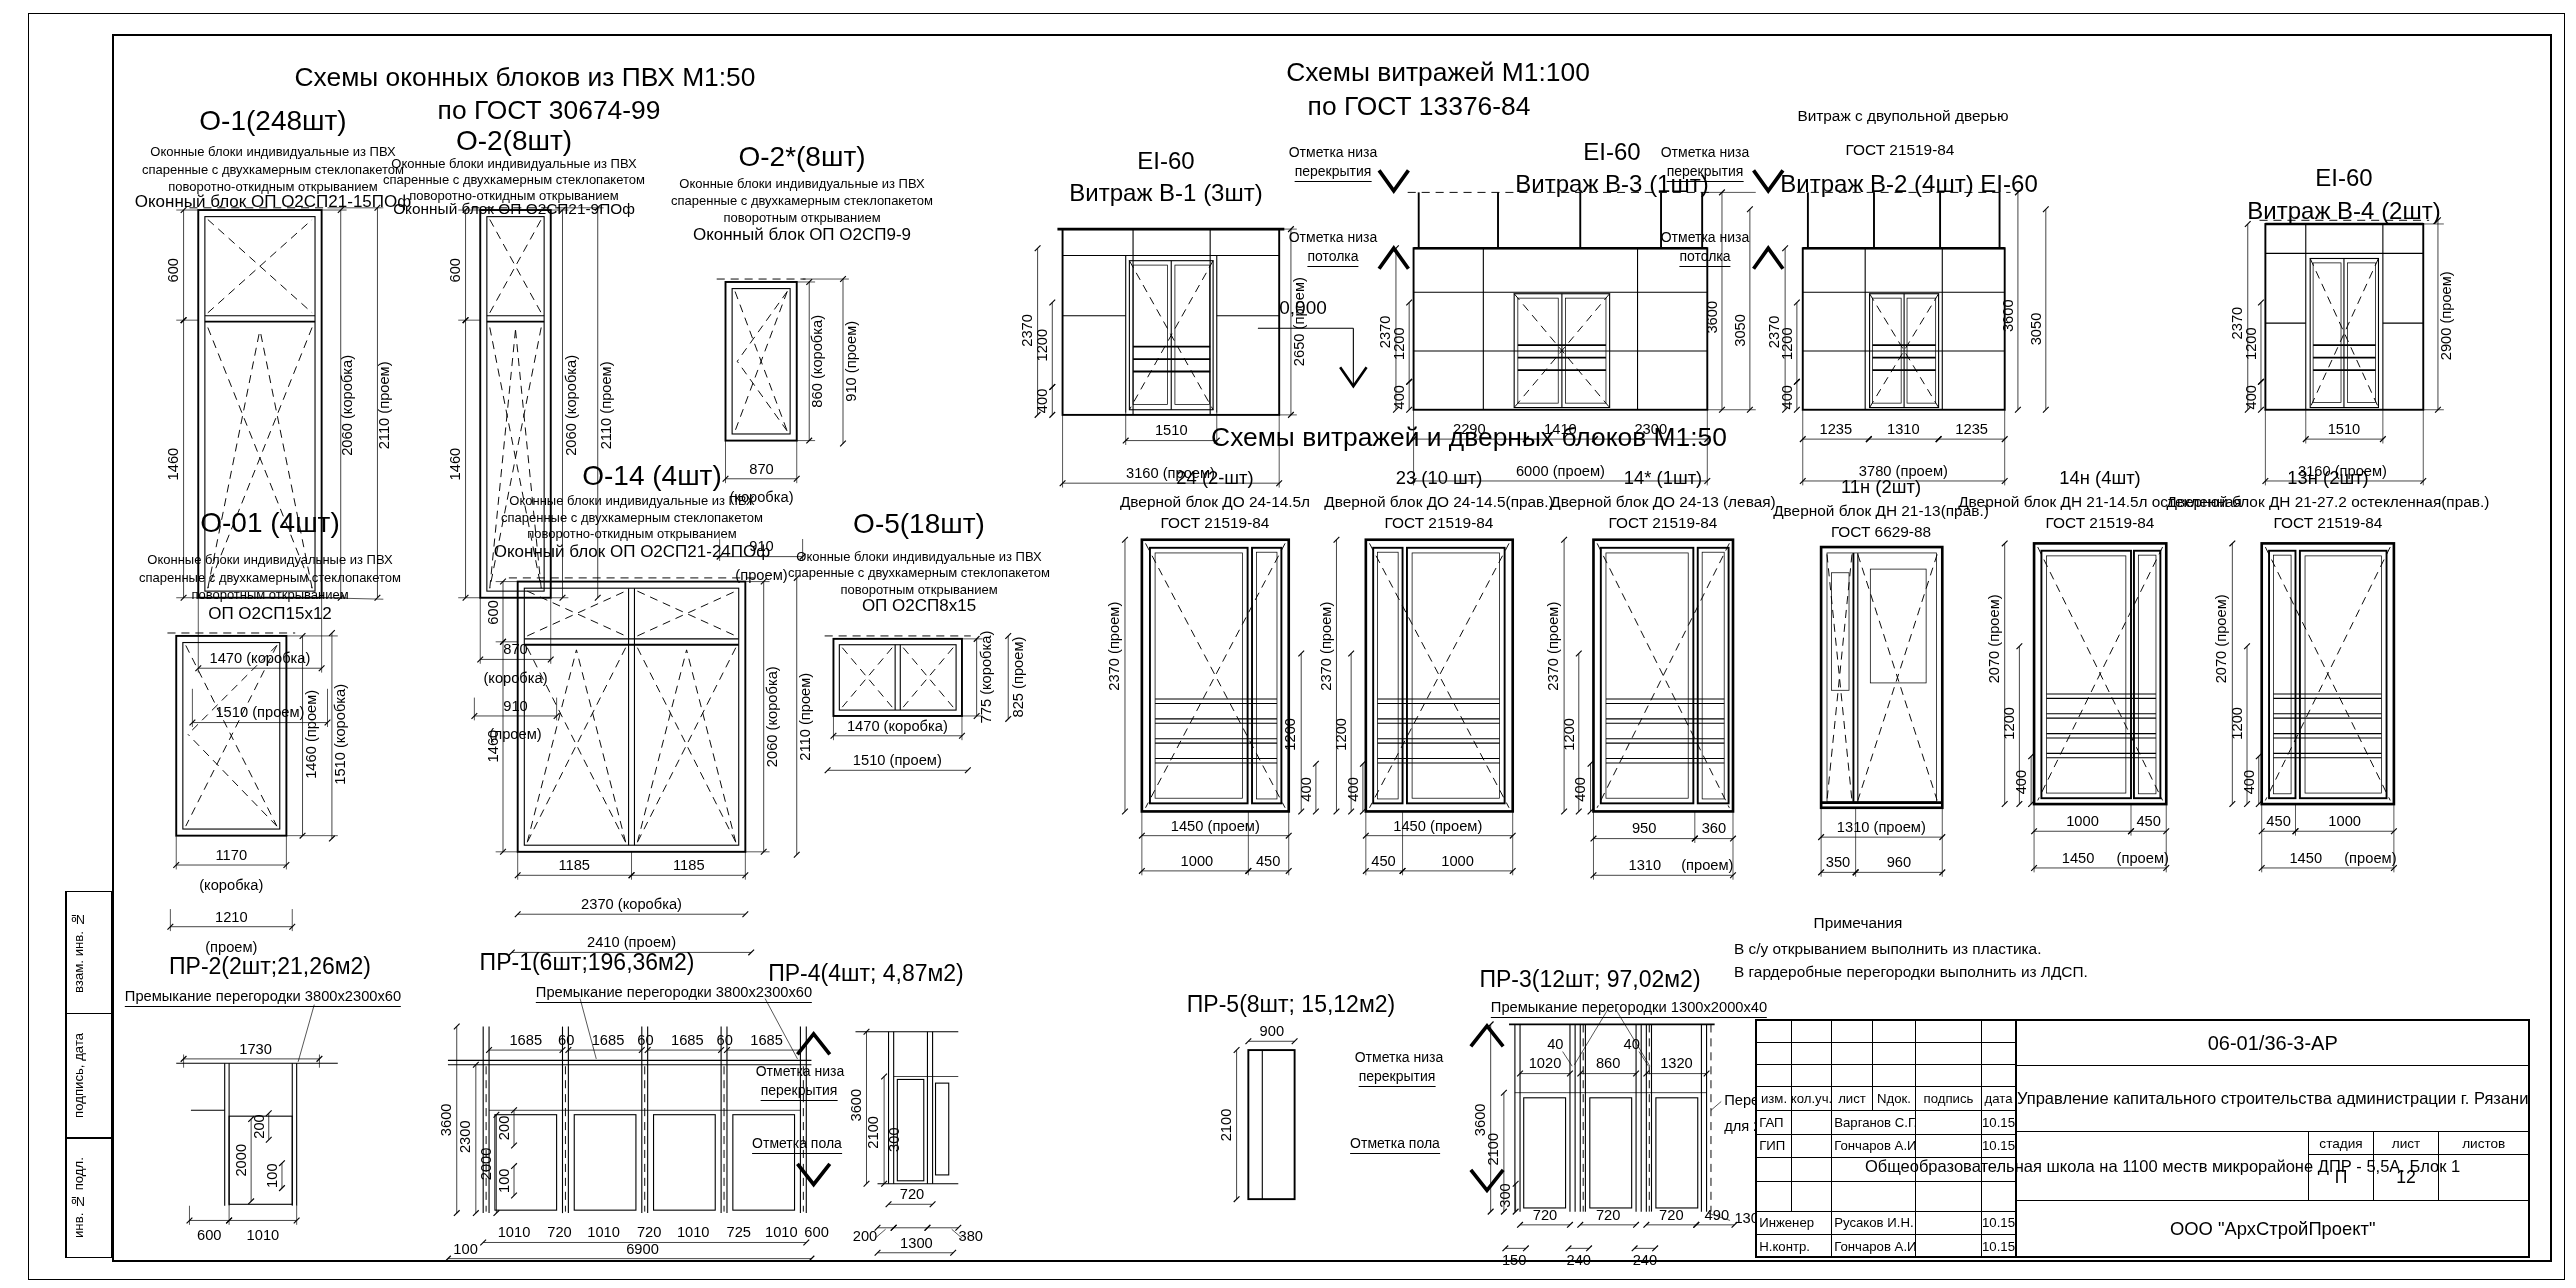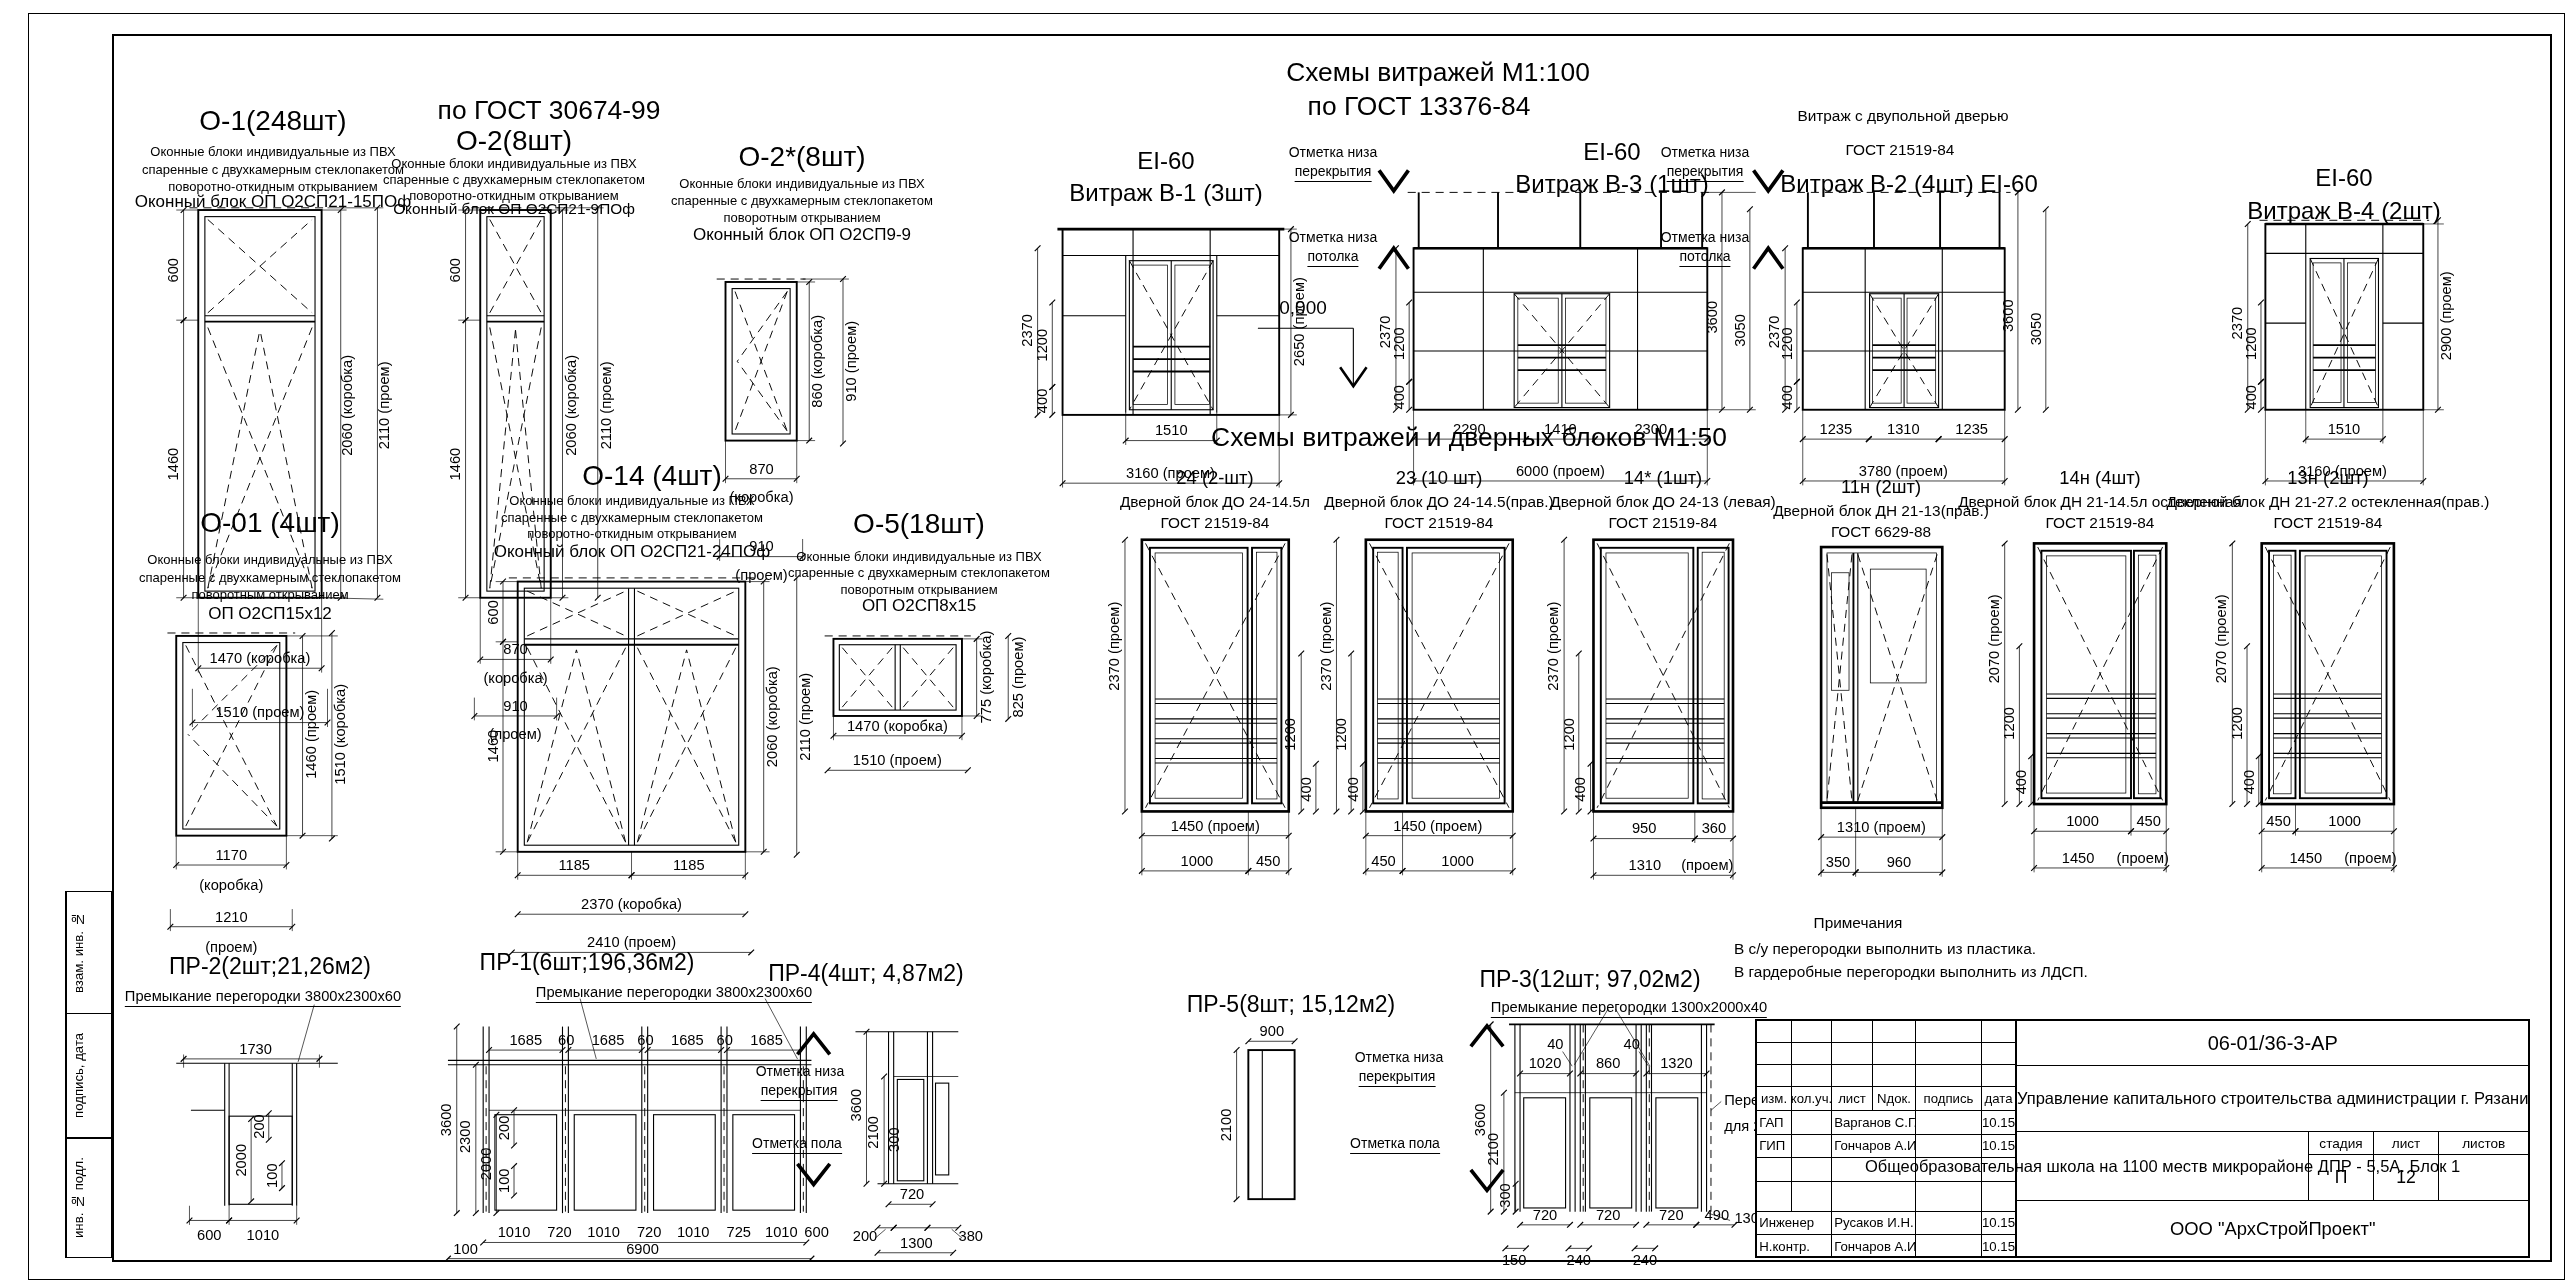--- a/index.html
+++ b/index.html
@@ -833,20 +833,21 @@
       <text class="dimL" x="2362" y="1665">130</text>
       <line class="ext" x1="2326" y1="1652" x2="2356" y2="1662"></line>
       <text class="dimL" x="2348" y="1505">Перегородка</text>
       <text class="dimL" x="2348" y="1540">для 2, 3 и 4 этажей</text>
       <line class="ext" x1="2330" y1="1512" x2="2344" y2="1500"></line>
       <path class="arr" d="M2003 1425 L2025 1397 L2047 1425"></path>
       <path class="arr" d="M2003 1593 L2025 1621 L2047 1593"></path>
     </g>
   </svg>
 
+  <div class="abs ctr t-sec" style="left:525px;top:62px">Схемы оконных  блоков из ПВХ М1:50</div>
   <div class="abs ctr t-sec" style="left:549px;top:95px">по ГОСТ 30674-99</div>
   <div class="abs ctr t-sec" style="left:1438px;top:57px">Схемы витражей М1:100</div>
   <div class="abs ctr t-sec" style="left:1419px;top:91px">по ГОСТ 13376-84</div>
   <div class="abs ctr t-sec" style="left:1469px;top:422px">Схемы витражей и дверных блоков М1:50</div>
 
   <div class="abs ctr t-big" style="left:273px;top:105px">О-1(248шт)</div>
   <div class="abs ctr desc" style="left:273px;top:144px">Оконные блоки индивидуальные из ПВХ</div>
   <div class="abs ctr desc" style="left:273px;top:162px">спаренные с двухкамерным стеклопакетом</div>
   <div class="abs ctr desc" style="left:273px;top:179px">поворотно-откидным открыванием</div>
   <div class="abs ctr type" style="left:273px;top:192px">Оконный блок ОП О2СП21-15ПОф</div>
@@ -933,21 +934,21 @@
 
   <div class="abs ctr mark" style="left:800px;top:1063px">Отметка низа</div>
   <div class="abs ctr mark ul" style="left:799px;top:1082px">перекрытия</div>
   <div class="abs ctr mark ul" style="left:797px;top:1135px">Отметка пола</div>
 
   <div class="abs ctr mark" style="left:1399px;top:1049px">Отметка низа</div>
   <div class="abs ctr mark ul" style="left:1397px;top:1068px">перекрытия</div>
   <div class="abs ctr mark ul" style="left:1395px;top:1135px">Отметка пола</div>
 
   <div class="abs ctr note" style="left:1858px;top:914px">Примечания</div>
-  <div class="abs note" style="left:1734px;top:940px">В с/у перегородки выполнить из пластика.</div>
+  <div class="abs note" style="left:1734px;top:940px">В с/у открыванием выполнить из пластика.</div>
   <div class="abs note" style="left:1734px;top:963px">В гардеробные перегородки выполнить из ЛДСП.</div>
 
   <div class="abs stamp">
     <div class="s-left">
       <div class="srow" style="height:22px">
           <div class="sc c1"></div>
           <div class="sc c2"></div>
           <div class="sc c3"></div>
           <div class="sc c4"></div>
           <div class="sc c5"></div>

